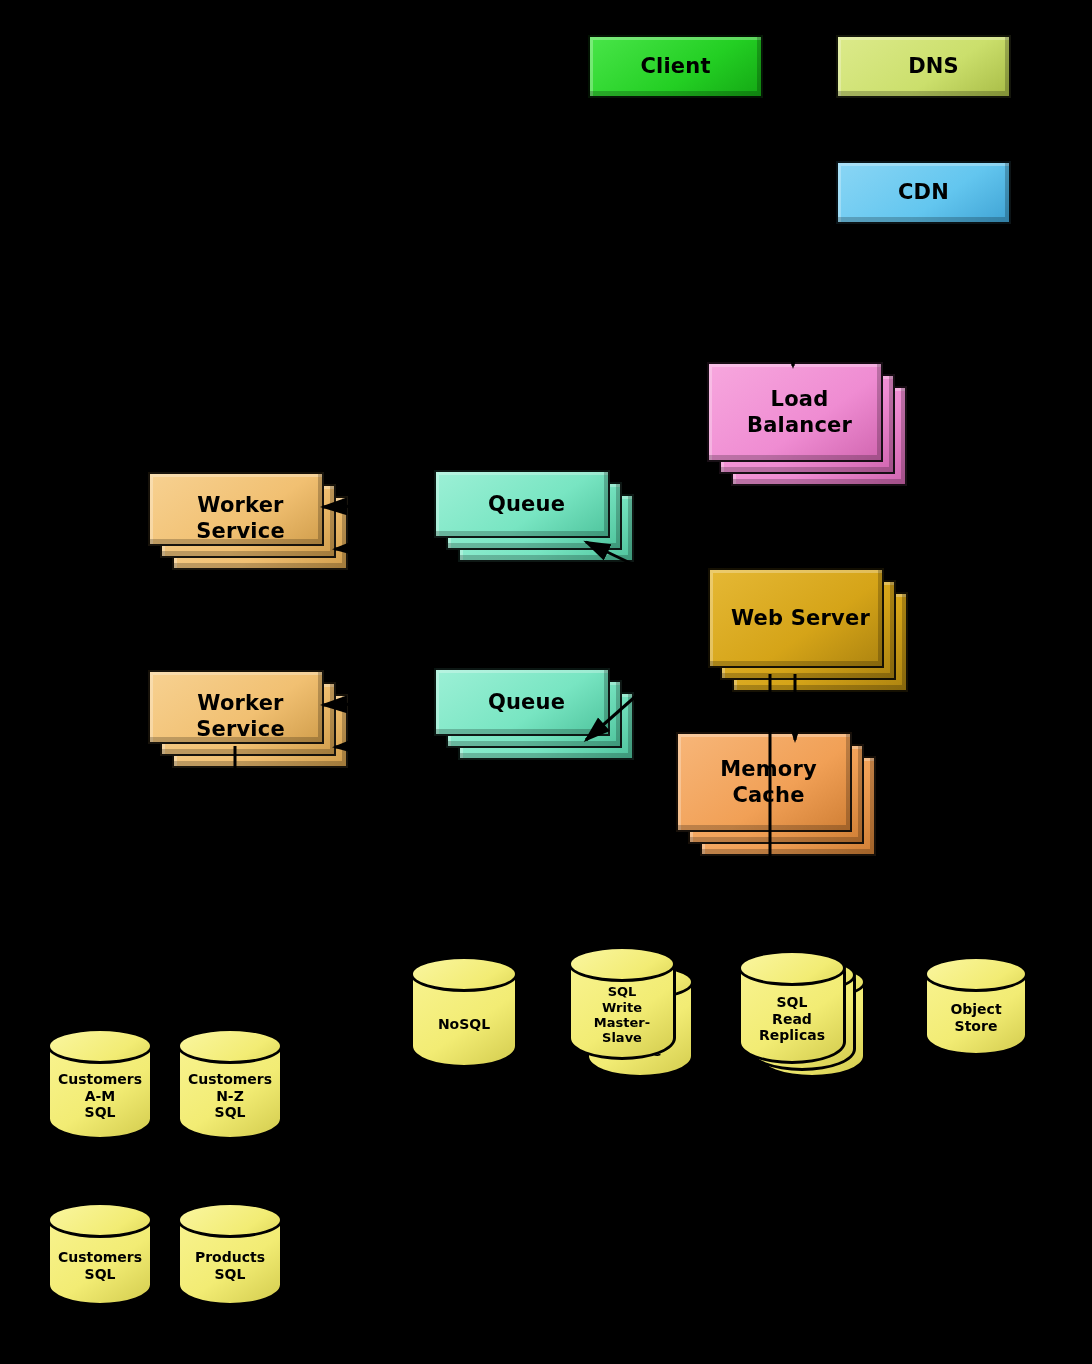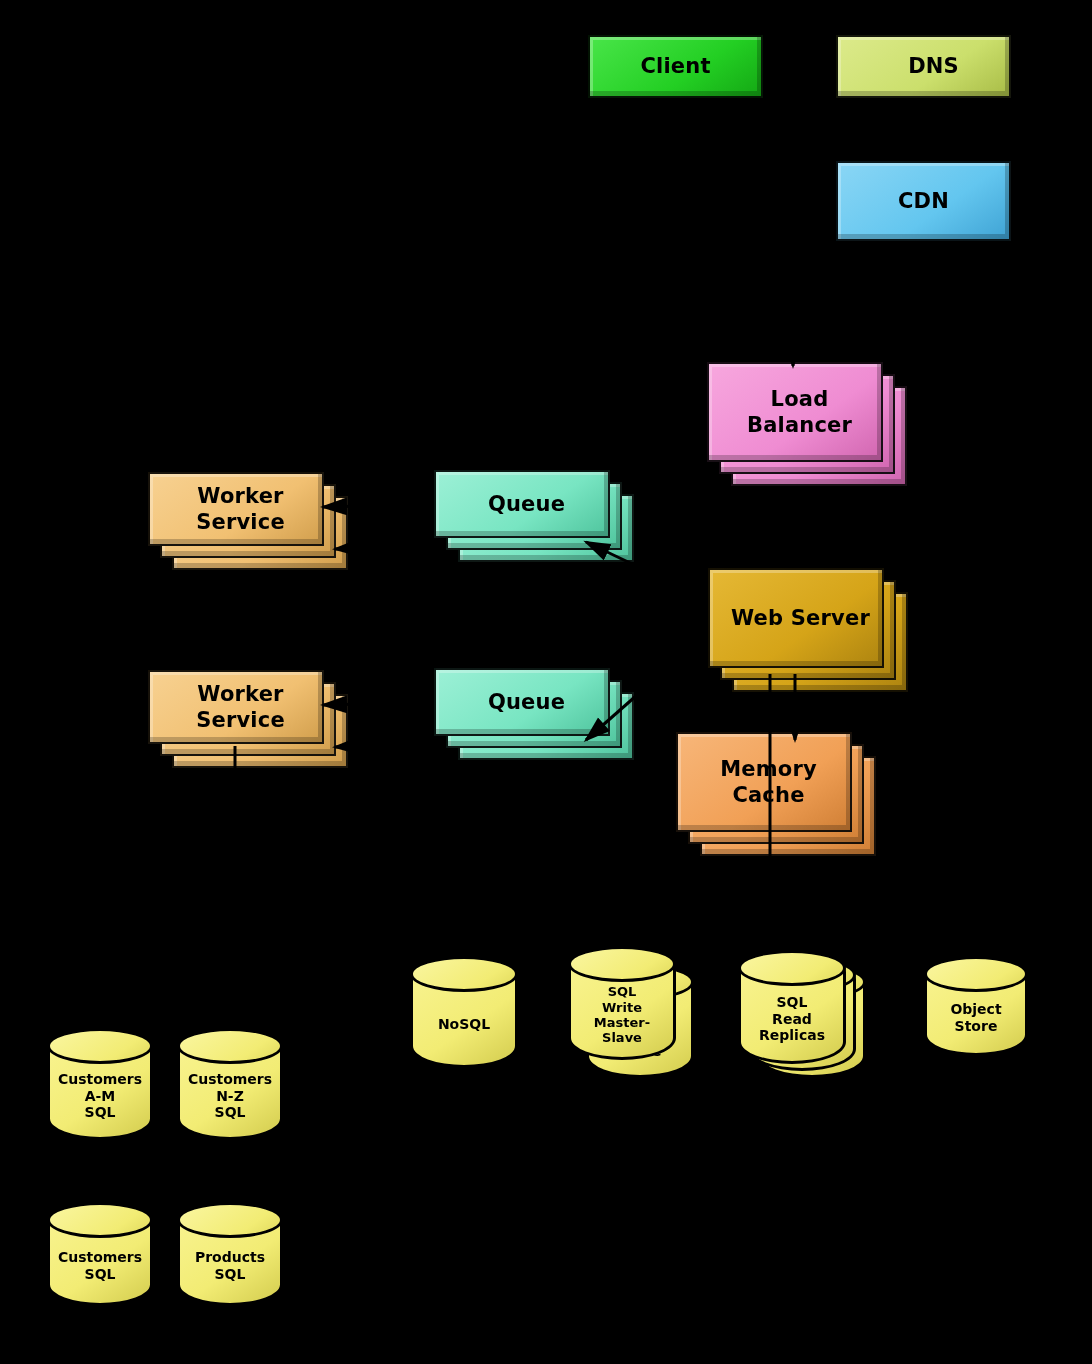--- a/index.html
+++ b/index.html
@@ -14,21 +14,21 @@
   .front{display:flex;align-items:center;justify-content:center;padding-left:9px;}
   .box{box-sizing:border-box;border:2px solid rgba(0,0,0,0.9);display:flex;align-items:center;justify-content:center;
        box-shadow:inset -4px -5px 0 rgba(0,0,0,0.22), inset 3px 3px 0 rgba(255,255,255,0.28);}
   .lbl{font-weight:bold;font-size:21px;line-height:1.25;text-align:center;white-space:pre-line;letter-spacing:0.2px;}
   .green {background:linear-gradient(145deg,#49e549 0%,#23cf23 60%,#14a814 100%);}
   .lime  {background:linear-gradient(145deg,#dcea8b 0%,#cbdf6c 60%,#a8bc46 100%);}
   .blue  {background:linear-gradient(145deg,#8ad6f5 0%,#63c6ef 60%,#3fa3d4 100%);}
   .pink  {background:linear-gradient(145deg,#f7a7de 0%,#ef8cd2 60%,#d166b0 100%);}
   .gold  {background:linear-gradient(145deg,#e5b835 0%,#d5a418 60%,#ad8410 100%);margin-top:20px;}
   .orangec{background:linear-gradient(145deg,#f7b679 0%,#f1a056 60%,#d07f35 100%);}
-  .tan   {background:linear-gradient(145deg,#f7d191 0%,#f1c072 60%,#d19e4c 100%);}
+  .tan   {background:linear-gradient(145deg,#f7d191 0%,#f1c072 60%,#d19e4c 100%);align-items:flex-end;}
   .teal  {background:linear-gradient(145deg,#9cf0d6 0%,#78e5c2 60%,#4fc49d 100%);margin-left:31px;}
   
   .cyl{position:absolute;left:0;top:0;width:100%;height:100%;box-sizing:border-box;
        background:linear-gradient(145deg,#f9f493 0%,#f2ec74 60%,#d3cc4e 100%);
        border:3px solid #000;border-radius:54px/22px;}
   .cyl .cap{position:absolute;top:-3px;left:-3px;right:-3px;height:36px;box-sizing:border-box;
        border:3px solid #000;border-radius:50%;
        background:linear-gradient(145deg,#faf6a0 0%,#f2ec74 70%,#e0d95c 100%);}
   .cyl .clbl{position:absolute;left:0;right:0;top:30px;bottom:6px;display:flex;align-items:center;justify-content:center;
        font-weight:bold;font-size:14px;line-height:1.18;text-align:center;white-space:pre-line;}
@@ -39,21 +39,21 @@
 <body>
 
 <div class="stage">
 
   <div class="node box green" style="left:588px;top:35px;width:175px;height:63px;">
     <span class="lbl">Client</span>
   </div>
   <div class="node box lime" style="left:836px;top:35px;width:175px;height:63px;padding-left:20px;">
     <span class="lbl">DNS</span>
   </div>
-  <div class="node box blue" style="left:836px;top:161px;width:175px;height:80px;align-items:center;">
+  <div class="node box blue" style="left:836px;top:161px;width:175px;height:63px;align-items:center;">
     <span class="lbl">CDN</span>
   </div>
 
   <div class="stack" style="left:707px;top:362px;width:176px;height:100px;">
     <div class="layer o2 pink"></div>
     <div class="layer o1 pink"></div>
     <div class="layer front pink">
       <span class="lbl">Load Balancer</span>
     </div>
   </div>

